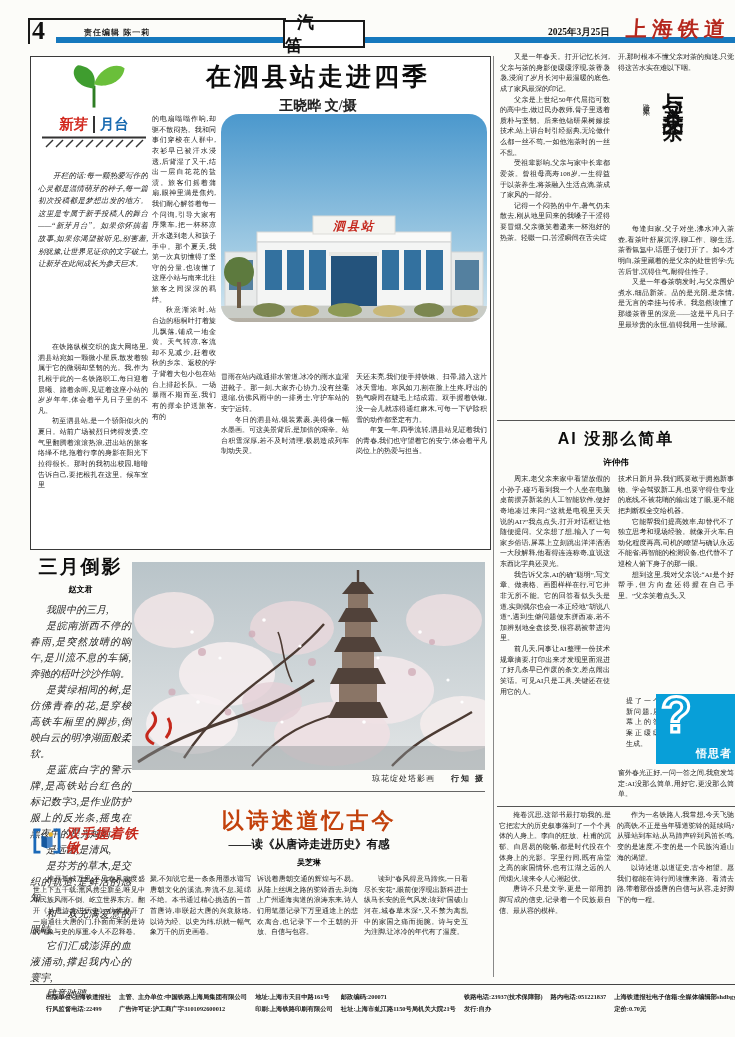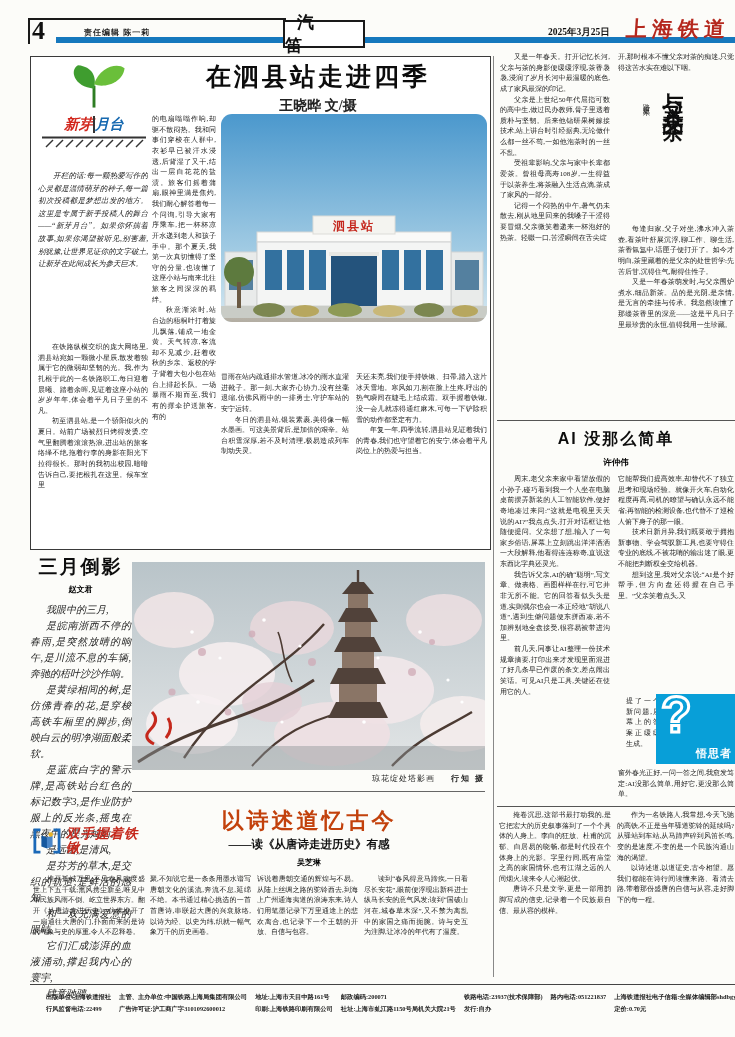--- a/index.html
+++ b/index.html
@@ -20,28 +20,28 @@
   #qidi-box { left:283px; top:20px; width:82px; height:28px; border:2px solid #1a1a1a; background:#fff; display:flex; align-items:center; justify-content:center; font-size:17px; font-weight:900; color:#111; letter-spacing:12px; text-indent:12px; z-index:2; }
   #bar-right { left:365px; top:37px; width:370px; height:6px; background:#1678bd; }
   #hdr-date { left:548px; top:26px; font-size:9.5px; font-weight:bold; color:#111; }
   #masthead { left:626px; top:15px; font-size:21px; font-weight:bold; color:#b5281e; letter-spacing:5px; transform:skewX(-4deg); }
 
   
   #feature-box { left:30px; top:56px; width:461px; height:494px; border:1px solid #3a3a3a; background:#fff; }
   #f-title { left:148px; top:60px; width:340px; text-align:center; font-size:25px; font-weight:900; letter-spacing:3px; color:#0c0c0c; }
   #f-byline { left:148px; top:97px; width:340px; text-align:center; font-size:14px; font-weight:bold; color:#222; }
   #seed-logo { left:42px; top:61px; width:104px; height:102px; text-align:center; }
-  .seed-row { display:flex; justify-content:center; align-items:center; margin-top:2px; font-size:14.5px; font-weight:900;font-style:italic; }
+  .seed-row { display:flex; justify-content:center; align-items:center; gap:5px; margin-top:2px; font-size:14.5px; font-weight:900; }
   .seed-red { color:#d2281e; }
   .seed-blue { color:#1769b0; }
   .seed-div { width:1.5px; height:17px; background:#333; }
   #seed-intro { left:38px; top:170px; width:110px; height:166px; font-size:7.5px; line-height:1.68; font-style:italic; color:#222; }
   #f-col1 { left:38px; top:342px; width:110px; height:202px; }
   #f-col2 { left:152px; top:114px; width:64px; height:434px; }
-  #station-photo { left:221px; top:114px; width:266px; height:208px; border-radius:11px; overflow:hidden; }
+  #station-photo { left:221px; top:114px; width:266px; height:208px; border-radius:18px; overflow:hidden;font-style:italic; }
   #f-col3 { left:221px; top:372px; width:128px; height:176px; }
   #f-col4 { left:356px; top:372px; width:131px; height:176px; }
 
   
   #poem-block { left:30px; top:554px; width:101px; height:250px; }
   #poem-title { text-align:center; font-size:19px; font-weight:900; letter-spacing:2px; color:#0d0d0d; }
   #poem-author { text-align:center; font-size:8px; margin:4px 0 7px; font-weight:bold; }
   .poem-lines div { font-size:10px; font-style:italic; line-height:1.6; text-indent:1.6em; color:#1d1d1d; text-align:justify; }
 
   
@@ -320,22 +320,22 @@
 
   <div class="abs" id="rule-ai-top"></div>
   <div class="abs sans" id="ai-title">AI 没那么简单</div>
   <div class="abs" id="ai-author">许仲伟</div>
   <div class="abs txt" id="ai-col1">
       <div>周末,老父亲来家中看望放假的小孙子,碰巧看到我一个人坐在电脑桌前摆弄新装的人工智能软件,便好奇地凑过来问:“这就是电视里天天说的AI?”我点点头,打开对话框让他随便提问。父亲想了想,输入了一句家乡俗语,屏幕上立刻跳出洋洋洒洒一大段解释,他看得连连称奇,直说这东西比字典还灵光。</div>
       <div>我告诉父亲,AI的确“聪明”,写文章、做表格、画图样样在行,可它并非无所不能。它的回答看似头头是道,实则偶尔也会一本正经地“胡说八道”,遇到生僻问题便东拼西凑,若不加辨别地全盘接受,很容易被带进沟里。</div>
       <div>前几天,同事让AI整理一份技术规章摘要,打印出来才发现里面混进了好几条早已作废的条文,差点闹出笑话。可见AI只是工具,关键还在使用它的人。</div>
     </div>
   <div class="abs txt cont" id="ai-col2">
+      <div>技术日新月异,我们既要敢于拥抱新事物、学会驾驭新工具,也要守得住专业的底线,不被花哨的输出迷了眼,更不能把判断权全交给机器。</div>
       <div>它能帮我们提高效率,却替代不了独立思考和现场经验。就像开火车,自动化程度再高,司机的瞭望与确认永远不能省;再智能的检测设备,也代替不了巡检人俯下身子的那一眼。</div>
-      <div>技术日新月异,我们既要敢于拥抱新事物、学会驾驭新工具,也要守得住专业的底线,不被花哨的输出迷了眼,更不能把判断权全交给机器。</div>
       <div>想到这里,我对父亲说:“AI是个好帮手,但方向盘还得握在自己手里。”父亲笑着点头,又</div>
     </div>
   <div class="abs txt cont" id="ai-nar">
       <div>提了一个新问题,屏幕上的答案正缓缓生成。</div>
     </div>
   <div class="abs" id="thinker-box">
     <span class="q-mark sans">?</span>
     <span class="thinker-label sans">悟思者</span>
   </div>
   <div class="abs txt cont" id="ai-bot">

